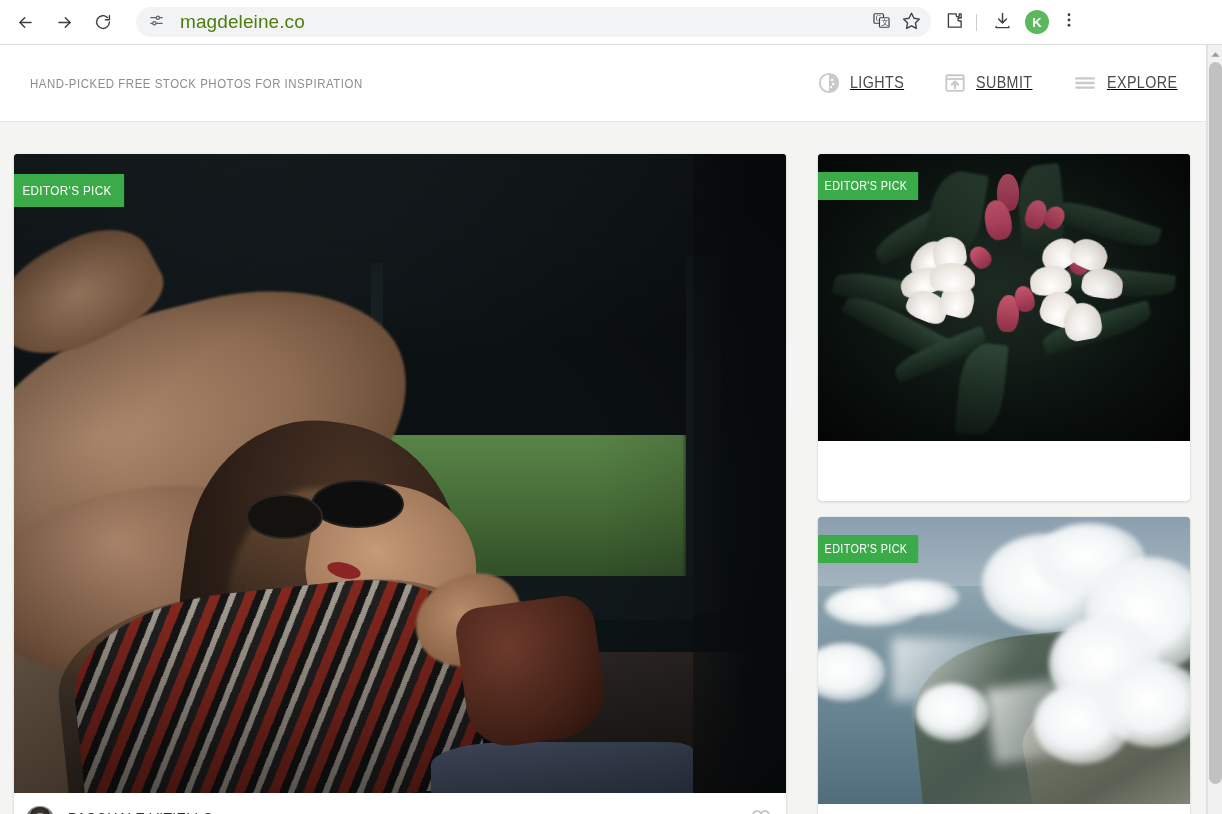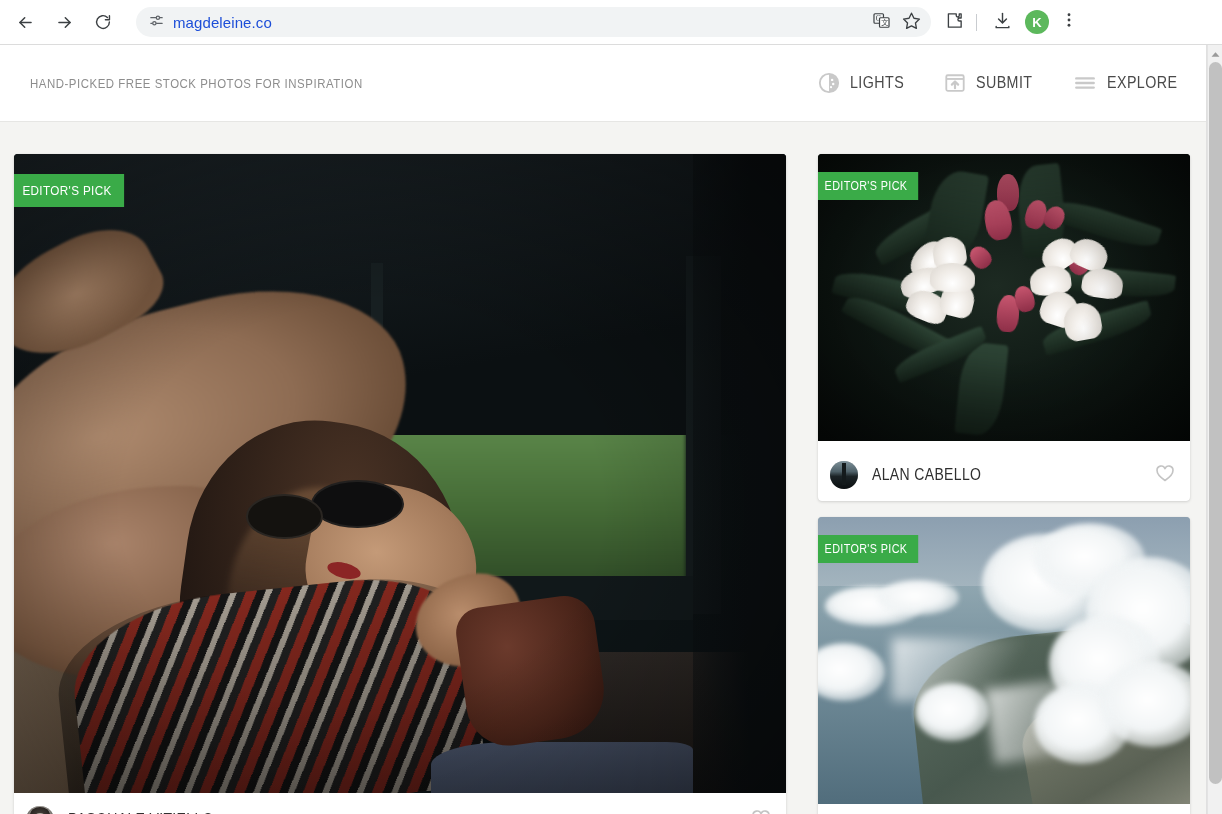--- a/index.html
+++ b/index.html
@@ -46,23 +46,23 @@
     align-items: center;
     padding: 0 6px 0 8px;
   }
   #site-info-btn {
     width: 24px; height: 24px;
     display: flex; align-items: center; justify-content: center;
     border-radius: 50%;
     flex: 0 0 auto;
   }
   #omnibox-url {
-    margin-left: 5px;
-    font-size: 15px;
-    color: #1d4ed8;
+    margin-left: 12px;
+    font-size: 19px;
+    color: #4d7c0f;
     letter-spacing: 0.1px;
     white-space: nowrap;
     overflow: hidden;
   }
   #omnibox-actions {
     margin-left: auto;
     display: flex;
     align-items: center;
   }
   .omni-icon {
@@ -149,20 +149,21 @@
   #site-nav {
     margin-left: auto;
     display: flex;
     align-items: center;
     padding-right: 16px;
   }
   .nav-item {
     display: flex;
     align-items: center;
     margin-left: 30px;
+    text-decoration: underline;
   }
   .nav-item-label {
     margin-left: 10px;
     font-size: 17px;
     letter-spacing: 0.5px;
     color: #4a4a4a;
     transform: scaleX(0.84);
     transform-origin: left center;
     white-space: nowrap;
   }
@@ -753,33 +754,20 @@
           <div class="petal" style="left:60%; top:48%; width:10%; height:12%; transform:rotate(18deg);"></div>
           <div class="petal" style="left:68%; top:30%; width:10%; height:10%; transform:rotate(24deg);"></div>
           <div class="petal" style="left:71%; top:40%; width:11%; height:10%; transform:rotate(8deg);"></div>
           <div class="petal" style="left:66%; top:52%; width:10%; height:13%; transform:rotate(-10deg);"></div>
           <div class="center" style="left:64%; top:38%; width:5%; height:6%;"></div>
 
           <div class="f-vig"></div>
         </div>
         <div class="pick-badge">EDITOR'S PICK</div>
       </div>
-      <div class="card-footer">
-        <div class="author-avatar">
-            <div class="av-landscape"></div>
-          </div>
-        <div class="author-name">ALAN CABELLO</div>
-        <div class="fav-heart">
-          <span>
-            <svg width="22" height="20" viewBox="0 0 24 22" fill="none" stroke="#c4c4c4" stroke-width="1.8" stroke-linejoin="round">
-              <path d="M12 19.2S3.2 13.6 3.2 8.1A4.6 4.6 0 0 1 12 6.1a4.6 4.6 0 0 1 8.8 2c0 5.5-8.8 11.1-8.8 11.1z"></path>
-            </svg>
-          </span>
-        </div>
-      </div>
     </div>
 
     <div class="card" id="card-right-2">
       <div class="card-photo">
         <div class="photo-canvas ph-coast">
           <div class="c-sky"></div>
           <div class="c-sea"></div>
           <div class="c-land"></div>
           <div class="c-land2"></div>
           <div class="haze" style="left:20%; top:42%; width:40%; height:22%;"></div>

